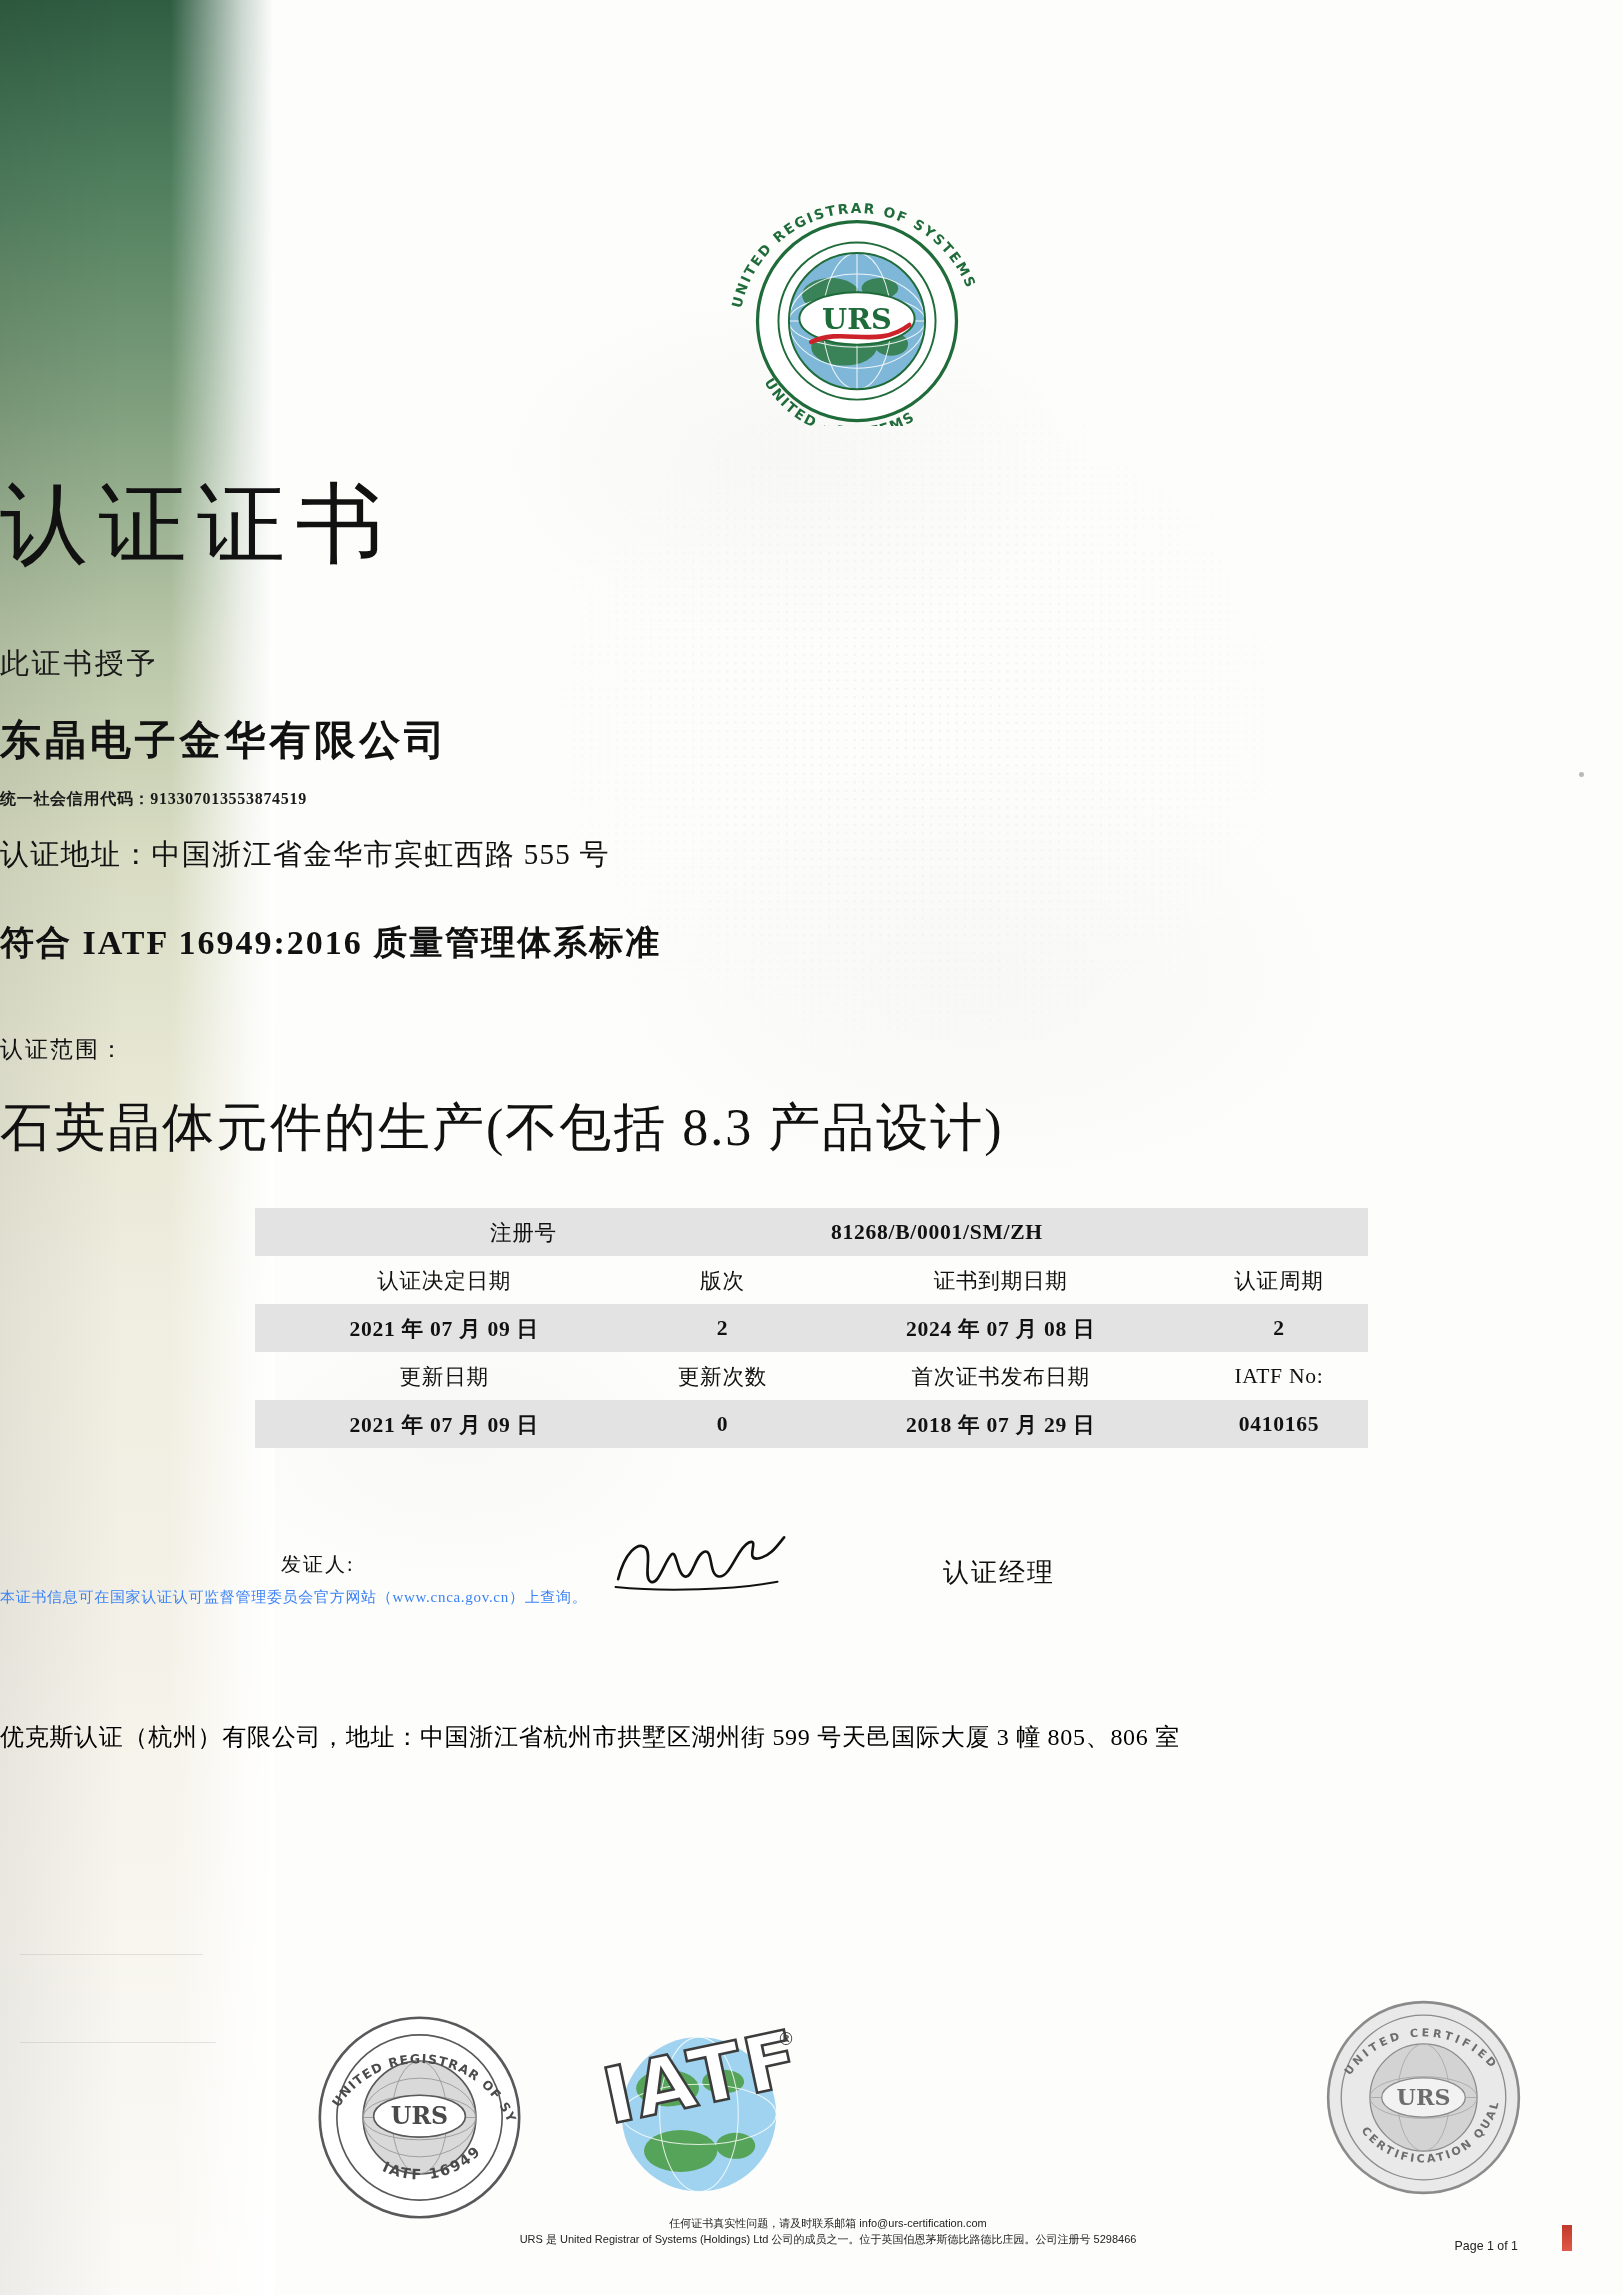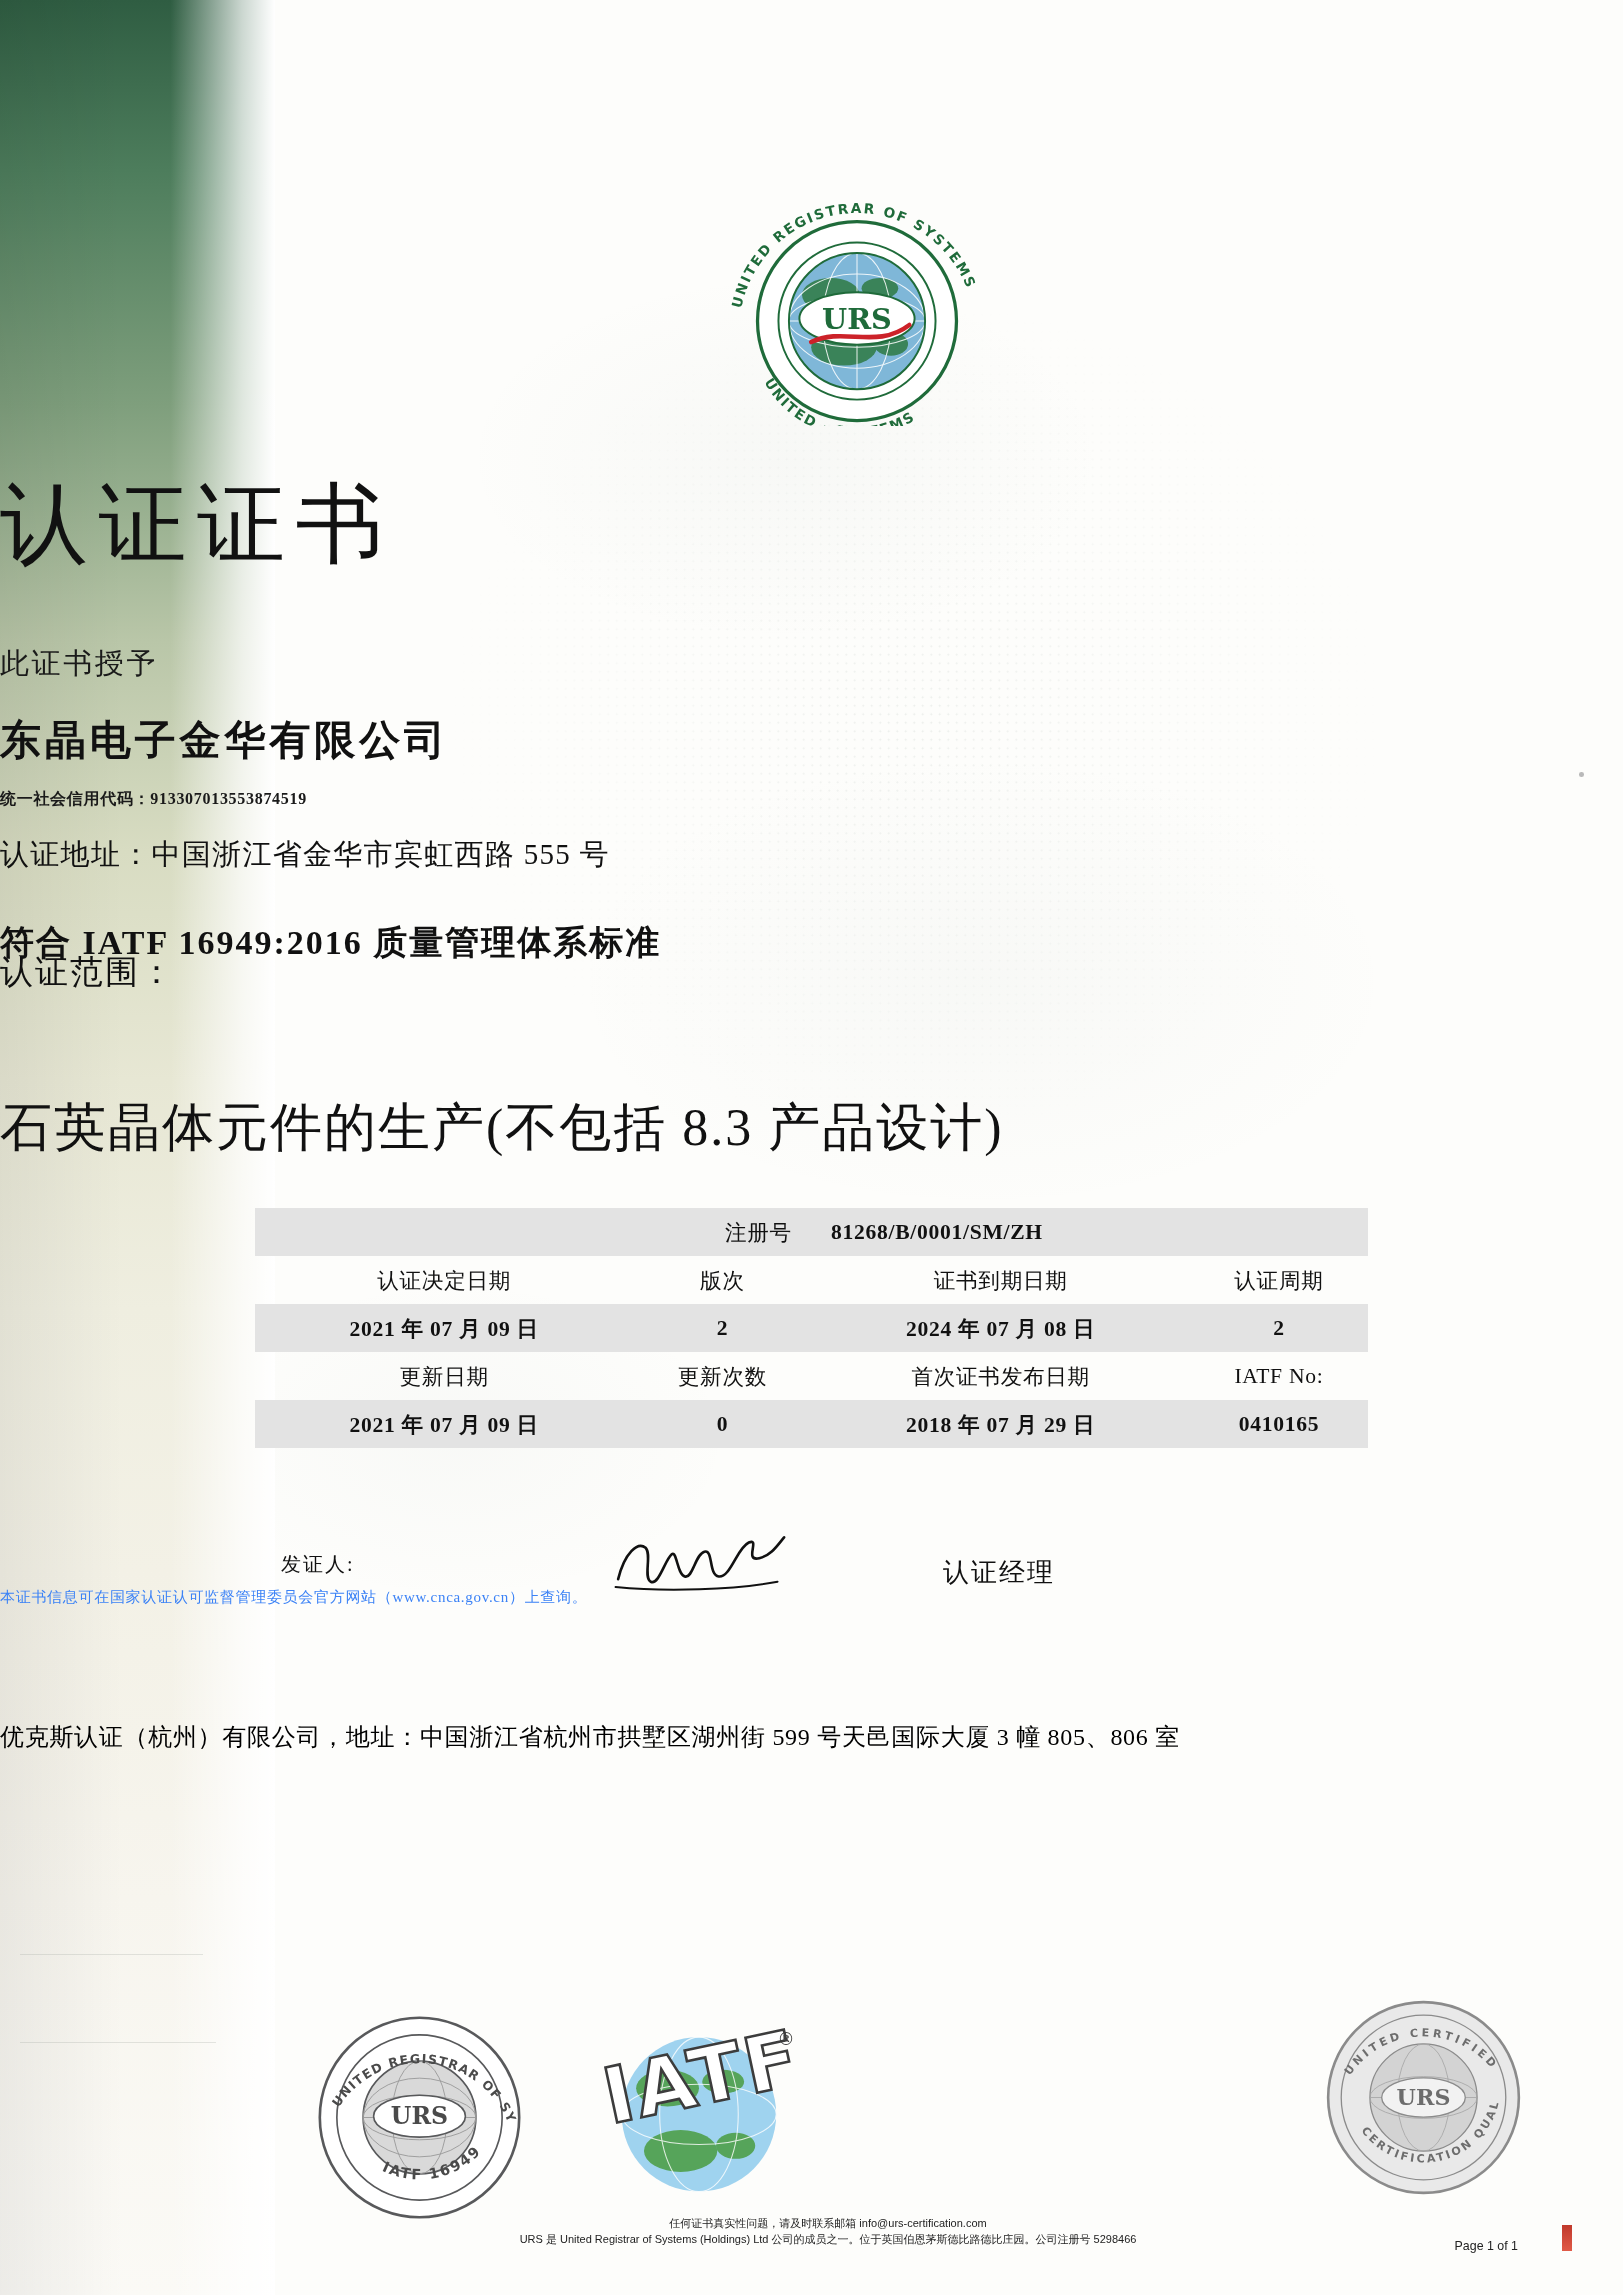--- a/index.html
+++ b/index.html
@@ -120,22 +120,22 @@
     color: #111;
   }
   .standard {
     top: 920px;
     font-size: 34px;
     font-weight: bold;
     letter-spacing: 2px;
     color: #111;
   }
   .scope-label {
-    top: 950px;
-    font-size: 33px;
+    top: 1034px;
+    font-size: 23px;
     letter-spacing: 2px;
     color: #111;
   }
   .scope-value {
     top: 1093px;
     font-size: 52px;
     letter-spacing: 2px;
     color: #111;
   }
 
@@ -312,21 +312,21 @@
   <div class="center company">东晶电子金华有限公司</div>
   <div class="center credit-code">统一社会信用代码：913307013553874519</div>
   <div class="center address">认证地址：中国浙江省金华市宾虹西路 555 号</div>
   <div class="center standard">符合 IATF  16949:2016 质量管理体系标准</div>
   <div class="center scope-label">认证范围：</div>
   <div class="center scope-value">石英晶体元件的生产(不包括 8.3 产品设计)</div>
 
   <table class="table">
     <tbody>
       <tr class="row-shade">
-        <td colspan="2" style="text-align:right; padding-right:19.6px;margin-top:6px;">注册号</td>
+        <td colspan="2" style="text-align:center; padding-right:19.6px;margin-top:6px;">注册号</td>
         <td colspan="2" style="text-align:left; padding-left:19.6px;" class="bold">81268/B/0001/SM/ZH</td>
       </tr>
       <tr class="row-plain">
         <td>认证决定日期</td>
         <td>版次</td>
         <td>证书到期日期</td>
         <td>认证周期</td>
       </tr>
       <tr class="row-shade">
         <td class="bold">2021 年 07 月 09 日</td>

